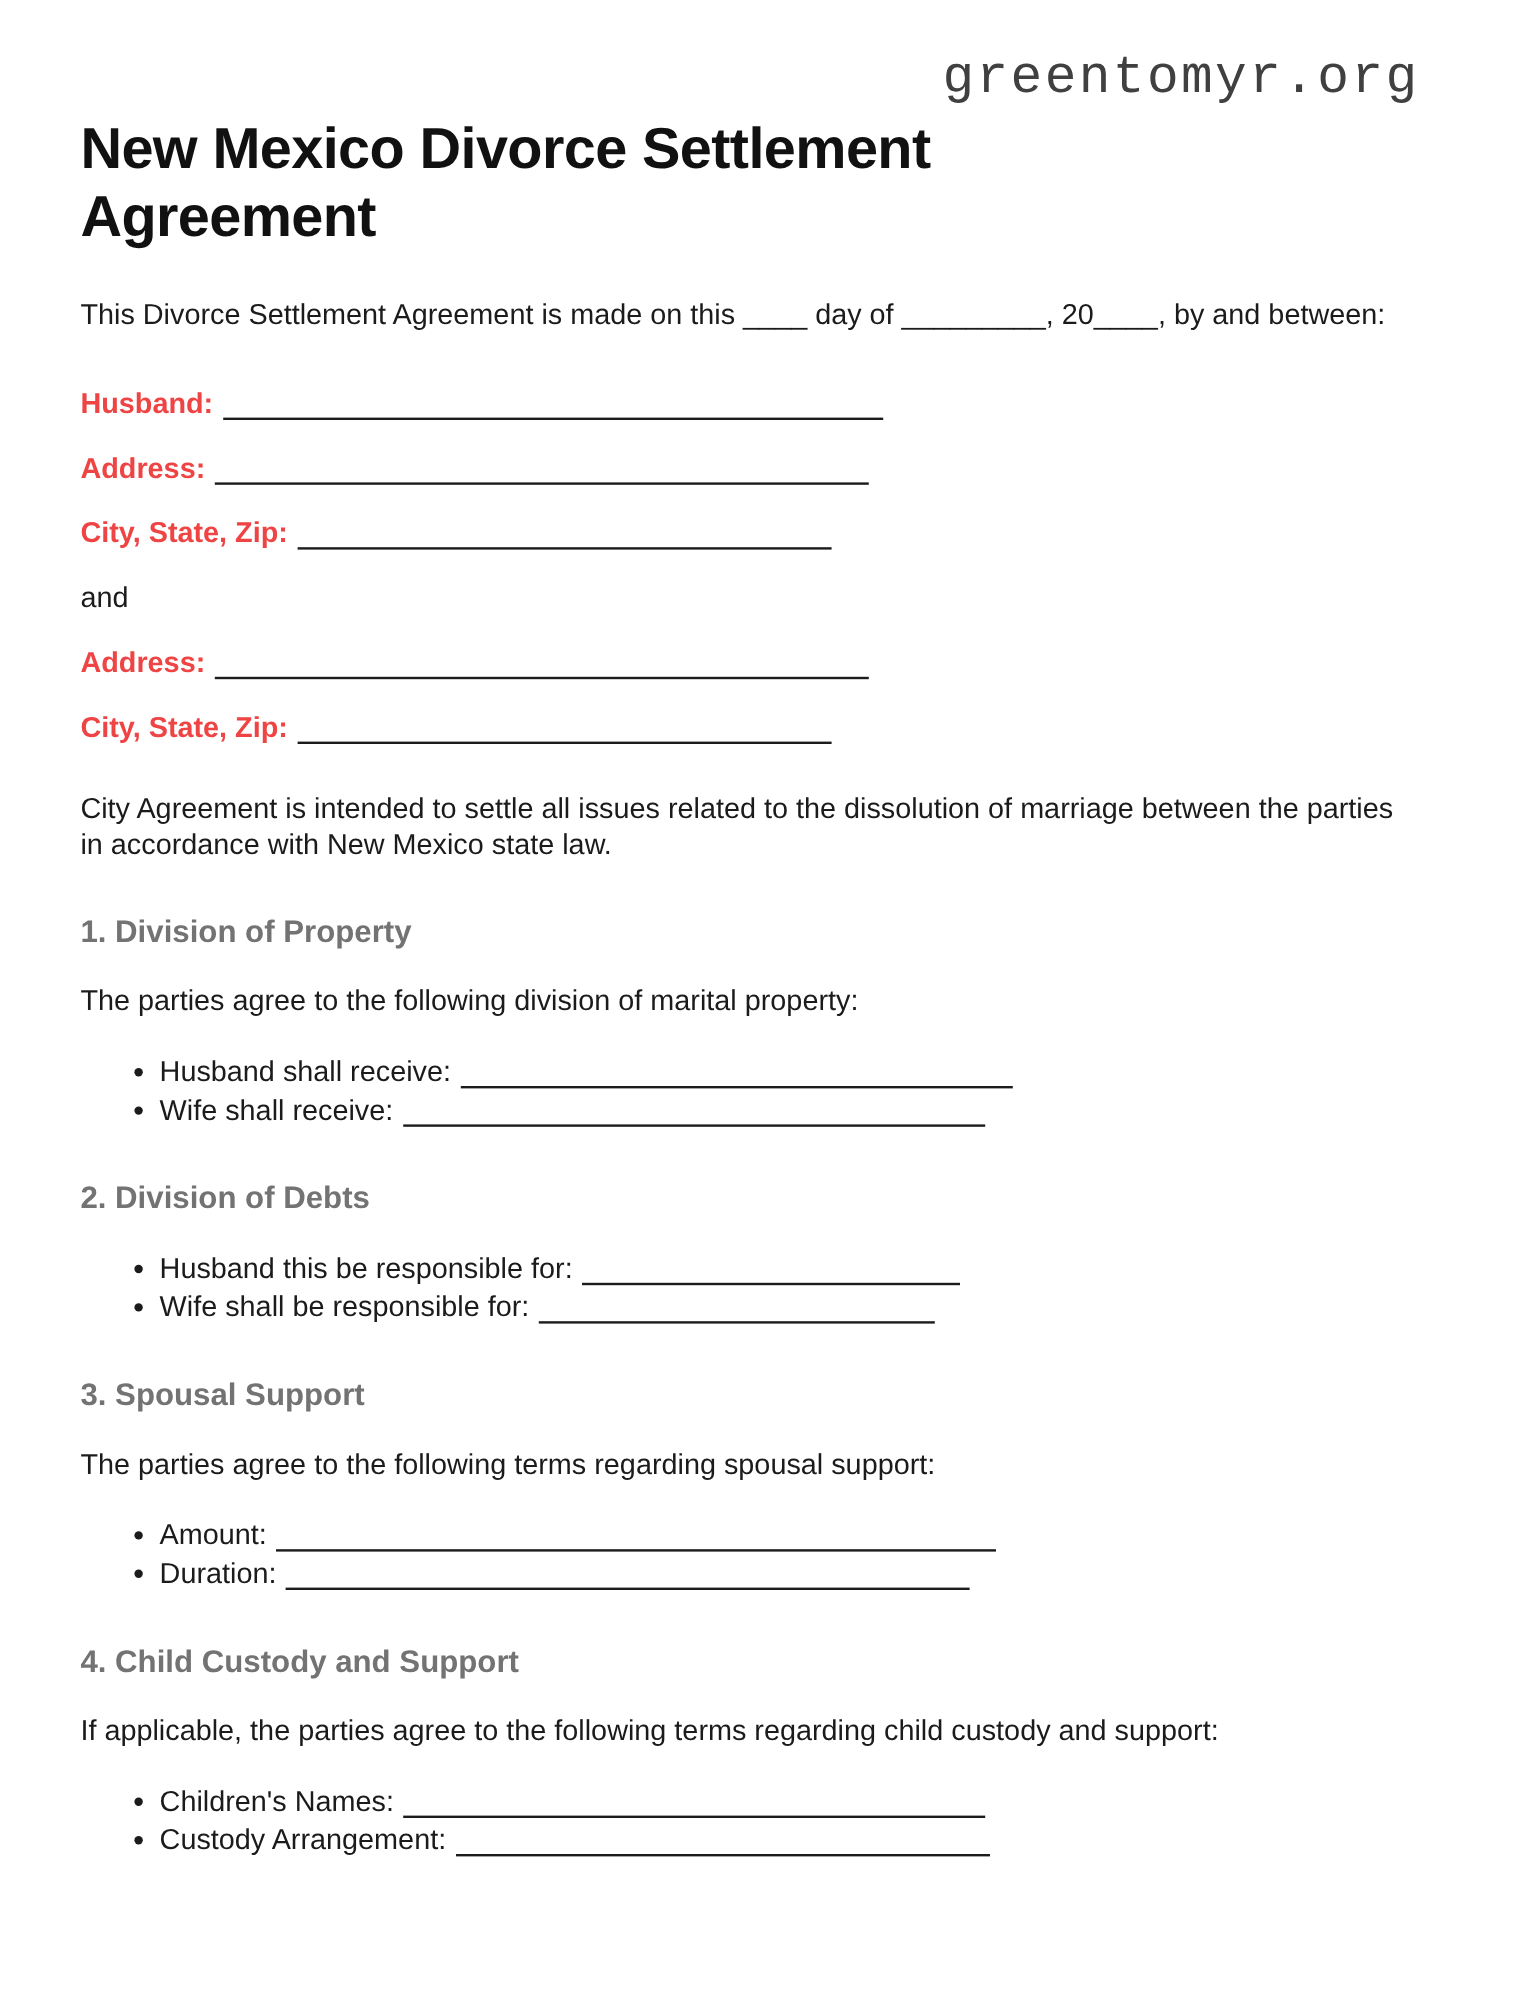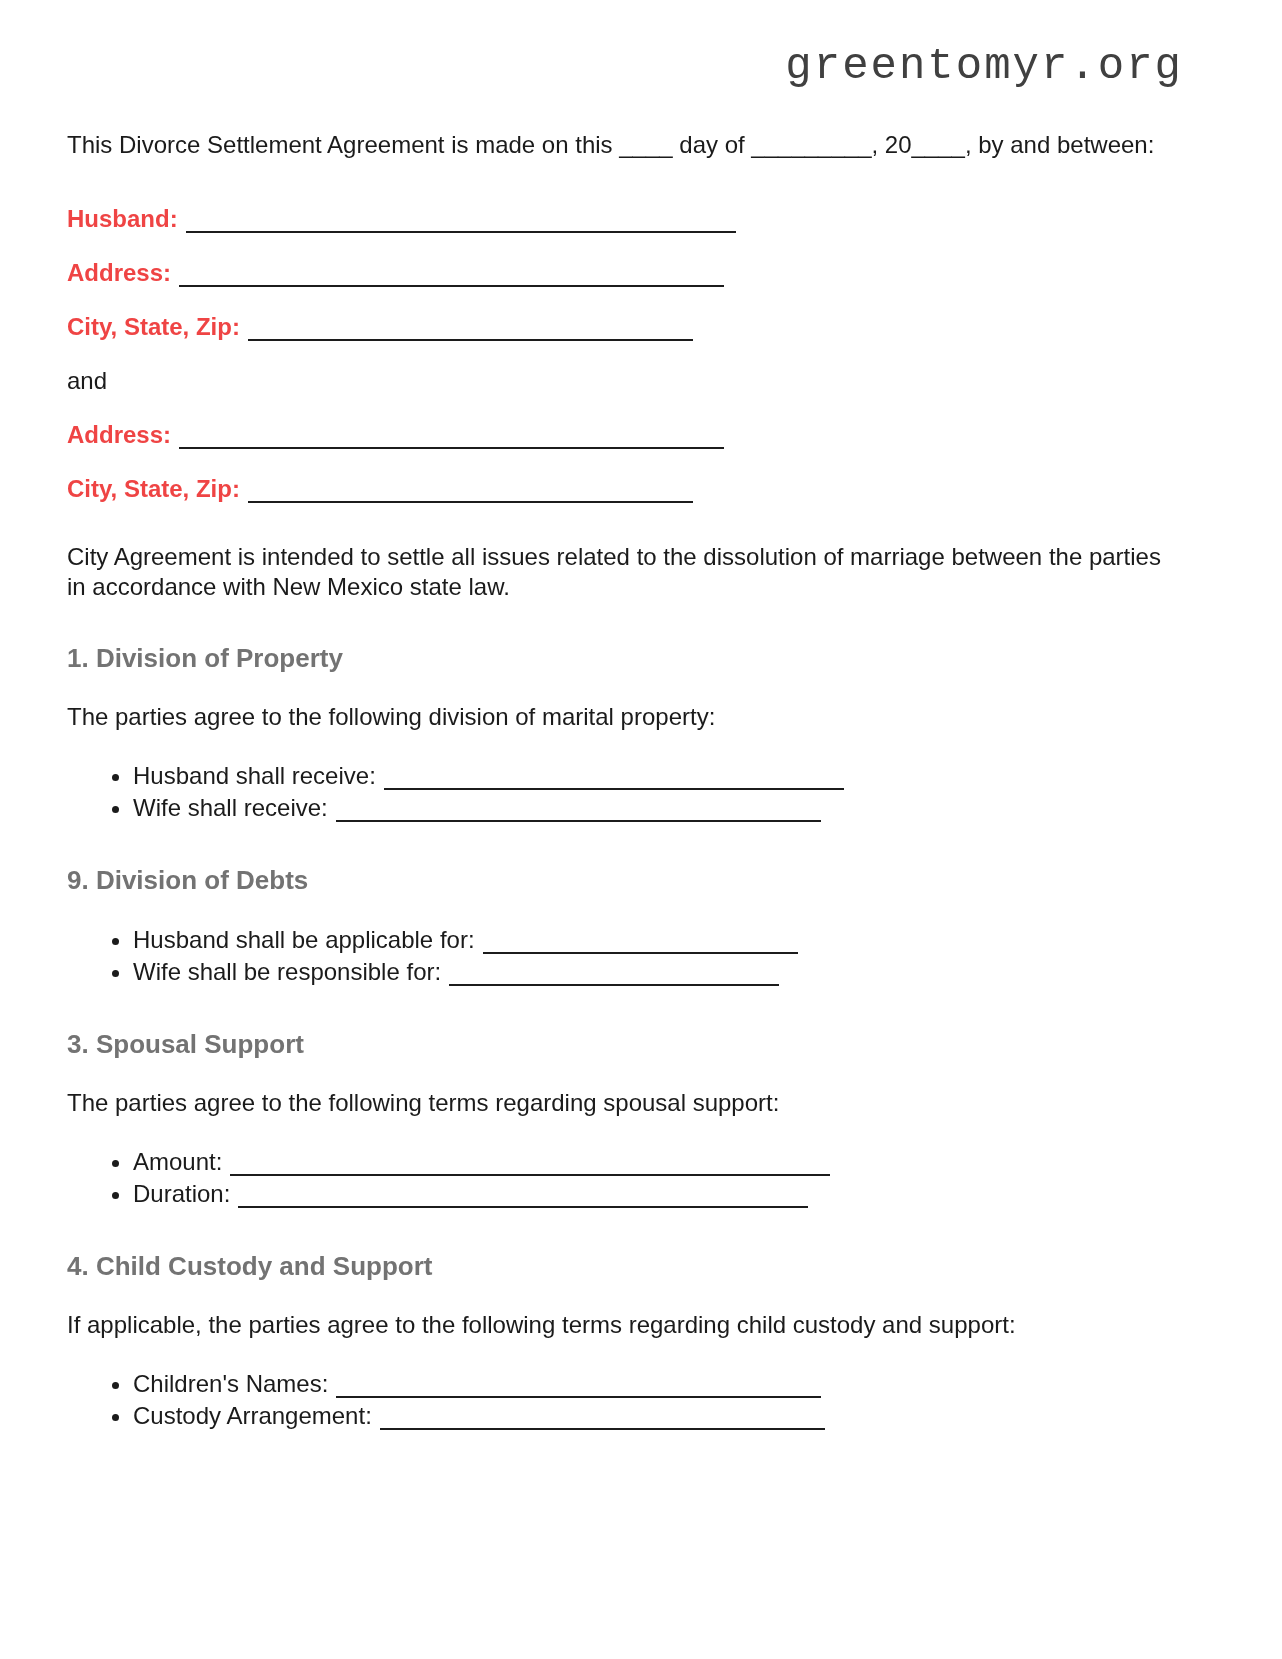--- a/index.html
+++ b/index.html
@@ -64,20 +64,21 @@
   }
   .bullets li { line-height: 32px; }
 </style>
 </head>
 <body>
 
 <div class="page">
 
   <div class="watermark">greentomyr.org</div>
 
+  <h1 class="title">New Mexico Divorce Settlement Agreement</h1>
 
   <p class="para">This Divorce Settlement Agreement is made on this ____ day of _________, 20____, by and between:</p>
 
   <div class="fields">
     <div class="field-row">
       <span class="field-label">Husband:</span><span class="blank w550"></span>
     </div>
     <div class="field-row">
       <span class="field-label">Address:</span><span class="blank w545"></span>
     </div>
@@ -99,24 +100,24 @@
   <p class="section-intro">The parties agree to the following division of marital property:</p>
   <ul class="bullets">
     <li>
       <span>Husband shall receive:</span><span class="blank w460"></span>
     </li>
     <li>
       <span>Wife shall receive:</span><span class="blank w485"></span>
     </li>
   </ul>
 
-  <h2 class="section-heading">9. Division of Debts</h2>
+  <h2 class="section-heading">2. Division of Debts</h2>
   <ul class="bullets">
     <li>
-      <span>Husband shall be applicable for:</span><span class="blank w315"></span>
+      <span>Husband this be responsible for:</span><span class="blank w315"></span>
     </li>
     <li>
       <span>Wife shall be responsible for:</span><span class="blank w330"></span>
     </li>
   </ul>
 
   <h2 class="section-heading">3. Spousal Support</h2>
   <p class="section-intro">The parties agree to the following terms regarding spousal support:</p>
   <ul class="bullets">
     <li>

